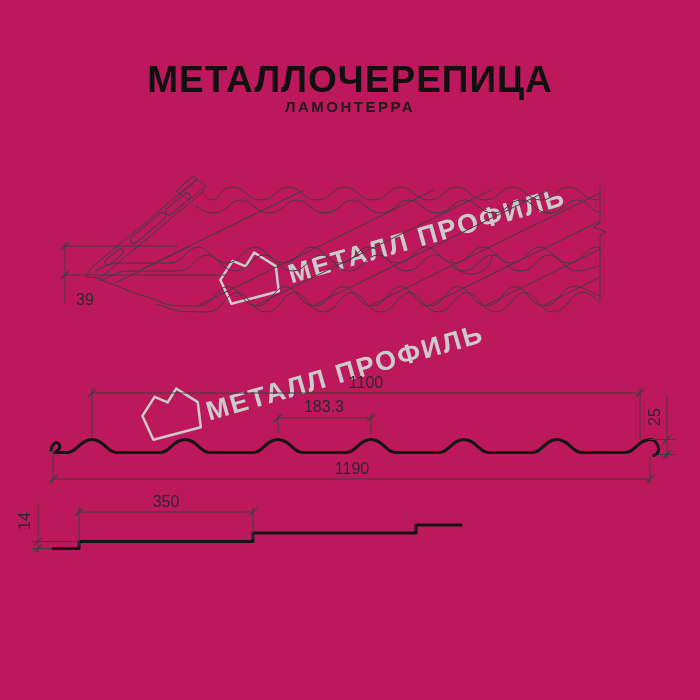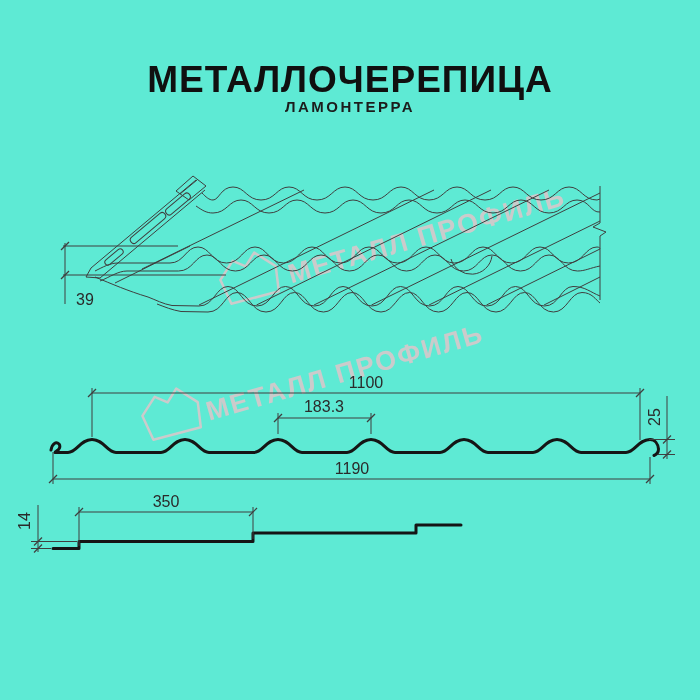--- a/index.html
+++ b/index.html
@@ -1,16 +1,16 @@
 <!DOCTYPE html>
 <html><head>
 <meta charset="utf-8">
 <style>
   html,body{margin:0;padding:0;background:#ffffff;}
-  .page{position:relative;width:700px;height:700px;background:#5eead4;overflow:hidden;
+  .page{position:relative;width:700px;height:700px;background:#be185d;overflow:hidden;
         font-family:"Liberation Sans",sans-serif;}
   svg{display:block;}
   .thin{fill:none;stroke-width:1;}
   .thick{fill:none;stroke-width:3;stroke-linecap:round;stroke-linejoin:round;}
   .dimline{stroke-width:1;fill:none;}
   .tick{stroke-width:1.2;}
   text{stroke:none;}
   .title{font-size:37px;font-weight:bold;letter-spacing:1px;fill:#101010;}
   .subtitle{font-size:15px;font-weight:bold;letter-spacing:2.5px;fill:#1c1c1c;}
   .dim-text{font-size:16px;}

